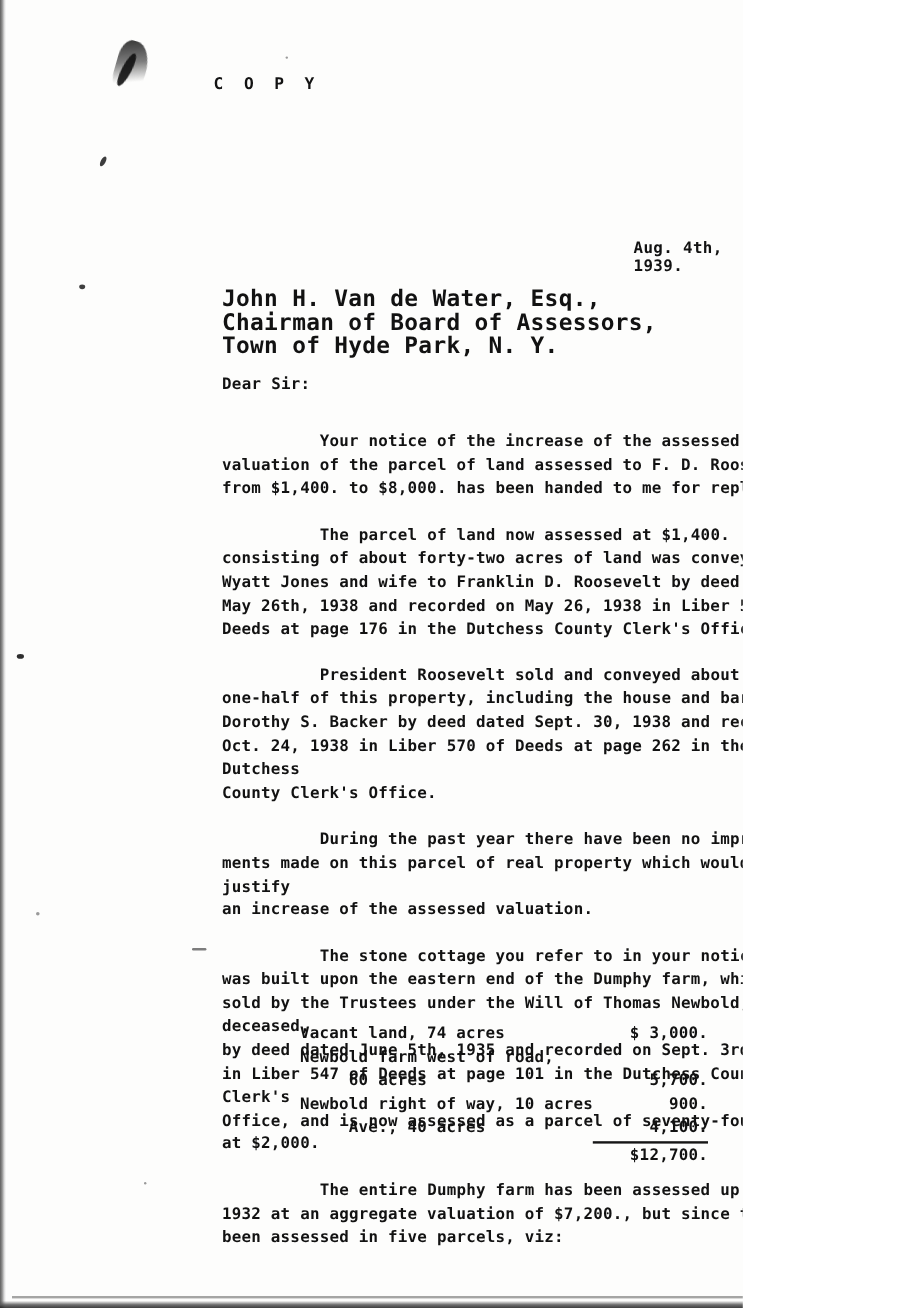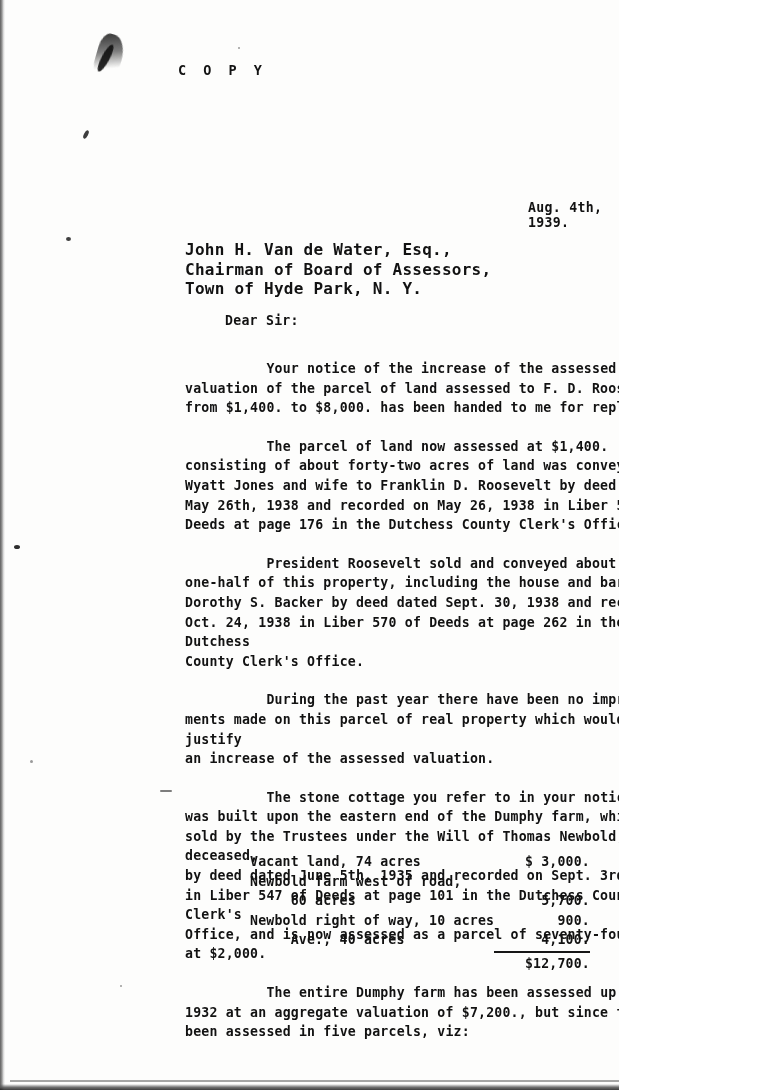--- a/index.html
+++ b/index.html
@@ -100,35 +100,34 @@
     left: 528px; top: 200px;
     font-size: 13.2px;
     font-weight: 700;
     letter-spacing: .3px;
     color: #121212;
   }
 
   .addr {
     position: absolute;
     left: 185px; top: 240px;
-    font-size: 16px;
+    font-size: 19px;
     font-weight: 700;
     line-height: 19.5px;
     letter-spacing: .25px;
     color: #121212;
   }
 
   .salutation {
     position: absolute;
     left: 185px; top: 313px;
     font-size: 13.2px;
     font-weight: 700;
     letter-spacing: .25px;
     color: #121212;
-    margin-left: 40px;
   }
 
   .body {
     position: absolute;
     left: 185px;
     top: 342px;
     width: 500px;
     font-size: 13.2px;
     font-weight: 700;
     line-height: 19.6px;

